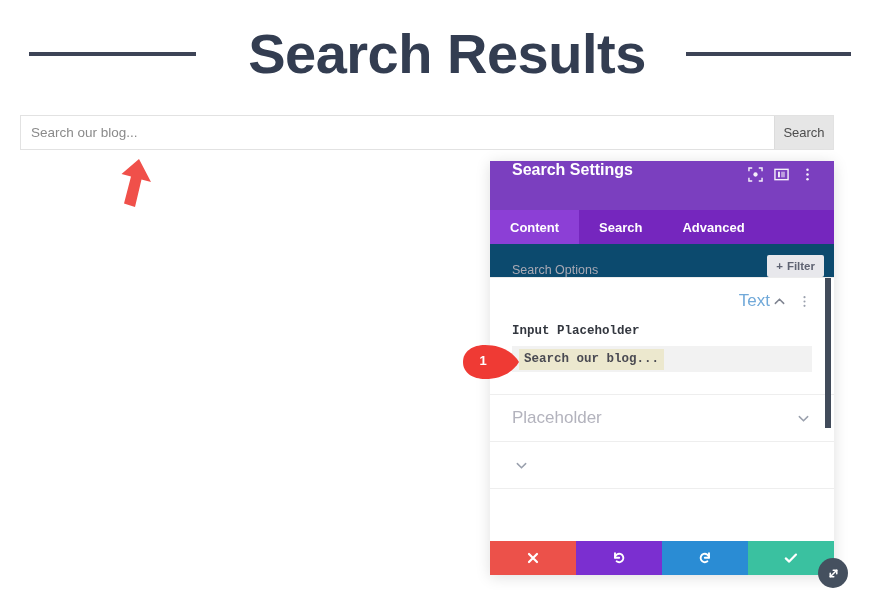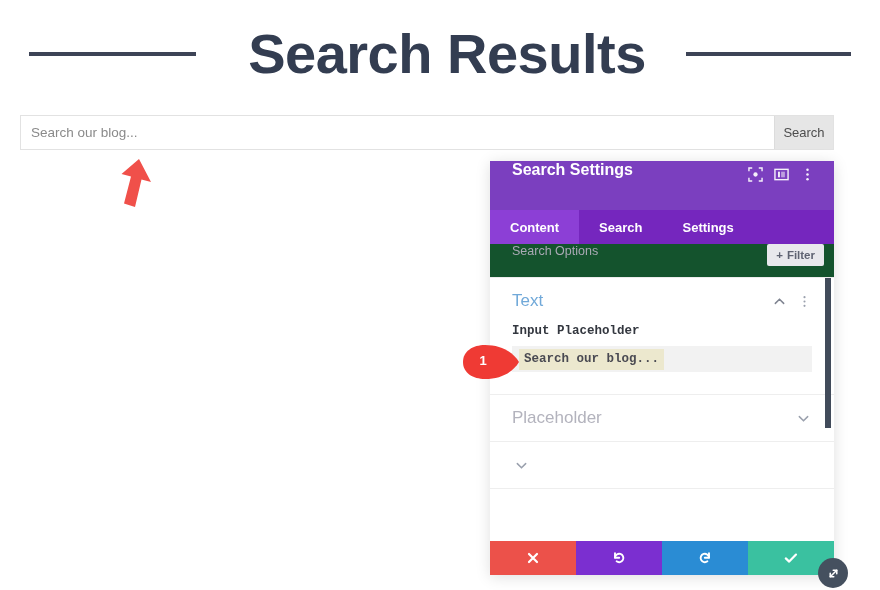--- a/index.html
+++ b/index.html
@@ -141,24 +141,24 @@
     color: #ffffff;
     font-size: 13px;
     font-weight: bold;
     cursor: pointer;
     padding: 0 20px;
   }
   .panel-tab.active { background: #8c3fd6; }
 
   .filter-row {
     height: 34px;
-    background: #14532d;
+    background: #0c4a6e;
     border-bottom: 1px solid #ececec;
     display: flex;
-    align-items: flex-start;
+    align-items: flex-end;
     padding: 0 10px 0 22px;
     flex: 0 0 auto;
   }
   .filter-placeholder {
     flex: 1 1 auto;
     font-size: 12.5px;
     color: #a9a9b4;
   }
   .filter-button {
     background: #e8e8ec;
@@ -191,21 +191,21 @@
   .section-head {
     height: 46px;
     display: flex;
     align-items: center;
     cursor: pointer;
   }
   .section-name {
     flex: 1 1 auto;
     font-size: 17px;
   }
-  .section.open  .section-name { color: #71a9d9; }
+  .section.open  .section-name { color: #71a9d9; text-align: right; }
   .section.closed .section-name { color: #b3b3bd; }
   .chev {
     width: 18px;
     height: 18px;
     display: flex;
     align-items: center;
     justify-content: center;
     cursor: pointer;
   }
   .dots-icon {
@@ -352,21 +352,21 @@
         <circle cx="8" cy="3" r="1.35" fill="#ffffff"></circle>
         <circle cx="8" cy="8" r="1.35" fill="#ffffff"></circle>
         <circle cx="8" cy="13" r="1.35" fill="#ffffff"></circle>
       </svg>
     </div>
   </div>
 
   <div class="panel-tabs">
     <div class="panel-tab active">Content</div>
     <div class="panel-tab">Search</div>
-    <div class="panel-tab">Settings</div>
+    <div class="panel-tab">Advanced</div>
   </div>
 
   <div class="filter-row">
     <div class="filter-placeholder">Search Options</div>
     <button class="filter-button">
       <span>+</span>
       <span>Filter</span>
     </button>
   </div>
 

